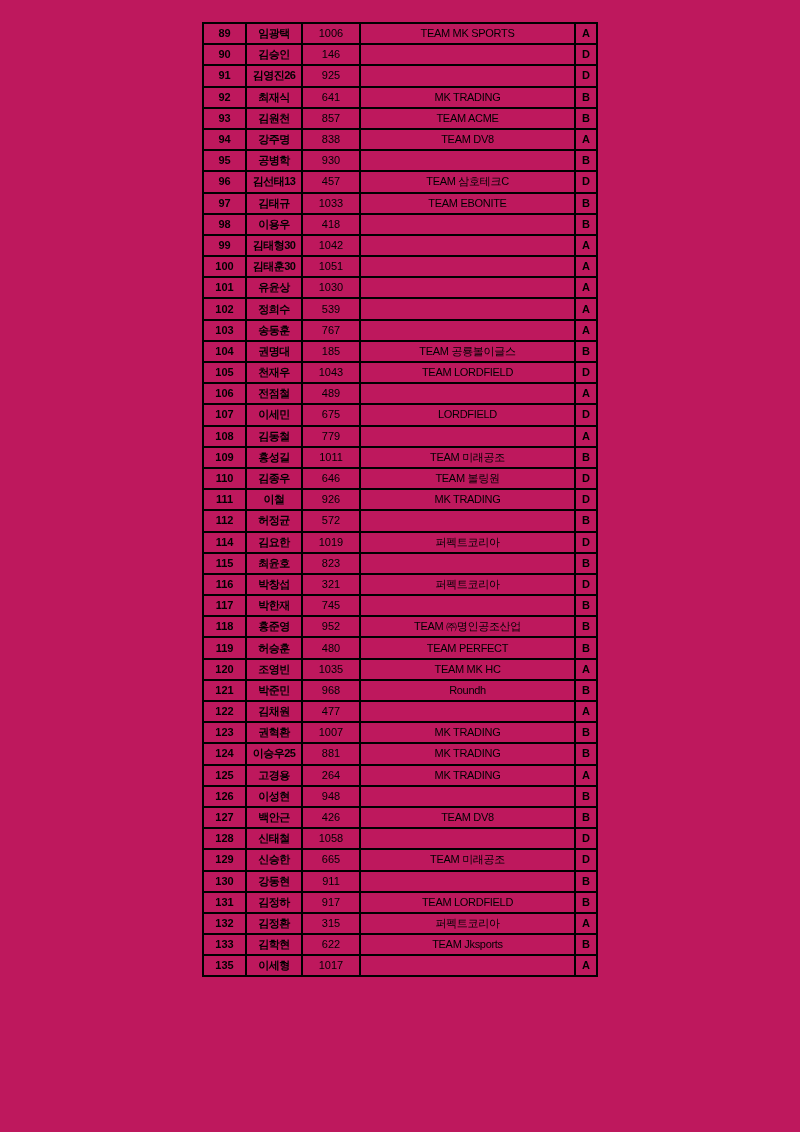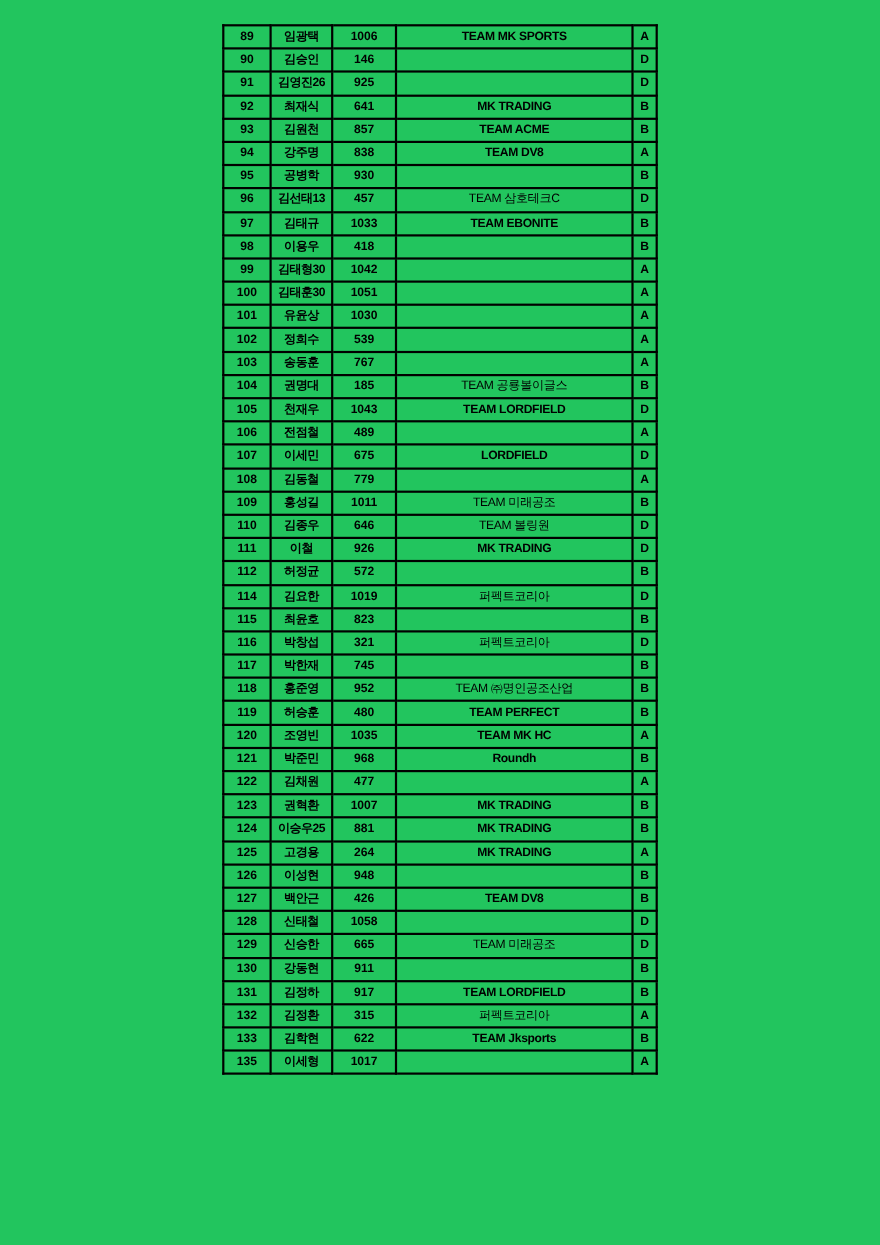--- a/index.html
+++ b/index.html
@@ -5,21 +5,21 @@
   html, body {
     margin: 0;
     padding: 0;
     background: #ffffff;
     font-family: "Liberation Sans", sans-serif;
   }
   .page {
     position: relative;
     width: 800px;
     height: 1132px;
-    background: #22c55e;
+    background: #be185d;
     overflow: hidden;
   }
   table.roster {
     border-collapse: collapse;
     table-layout: fixed;
     width: 380px;
     margin: 22px auto 0 auto;
   }
   table.roster td {
     border: 2px solid #000000;
@@ -28,23 +28,23 @@
     vertical-align: middle;
     color: #000000;
     font-size: 11px;
     line-height: 1;
     height: 19.2px; 
     overflow: hidden;
     white-space: nowrap;
   }
   td.col-rank   { width: 37px;  font-weight: bold; }
   td.col-name   { width: 50px;  font-weight: 700; letter-spacing: -0.5px; }
-  td.col-number { width: 52px;  font-weight: bold; }
+  td.col-number { width: 52px;  font-weight: normal; }
   td.col-team   { width: 209px; letter-spacing: -0.3px; }
-  td.col-team.team-bold { font-weight: bold; }
+  td.col-team.team-bold { font-weight: normal; }
   td.col-grade  { width: 16px;  font-weight: bold; font-size: 10px; padding: 0 1px; }
 </style>
 </head>
 <body>
 
 <div class="page">
   <table class="roster">
     <tbody id="roster-body">
         <tr>
           <td class="col-rank">89</td>

